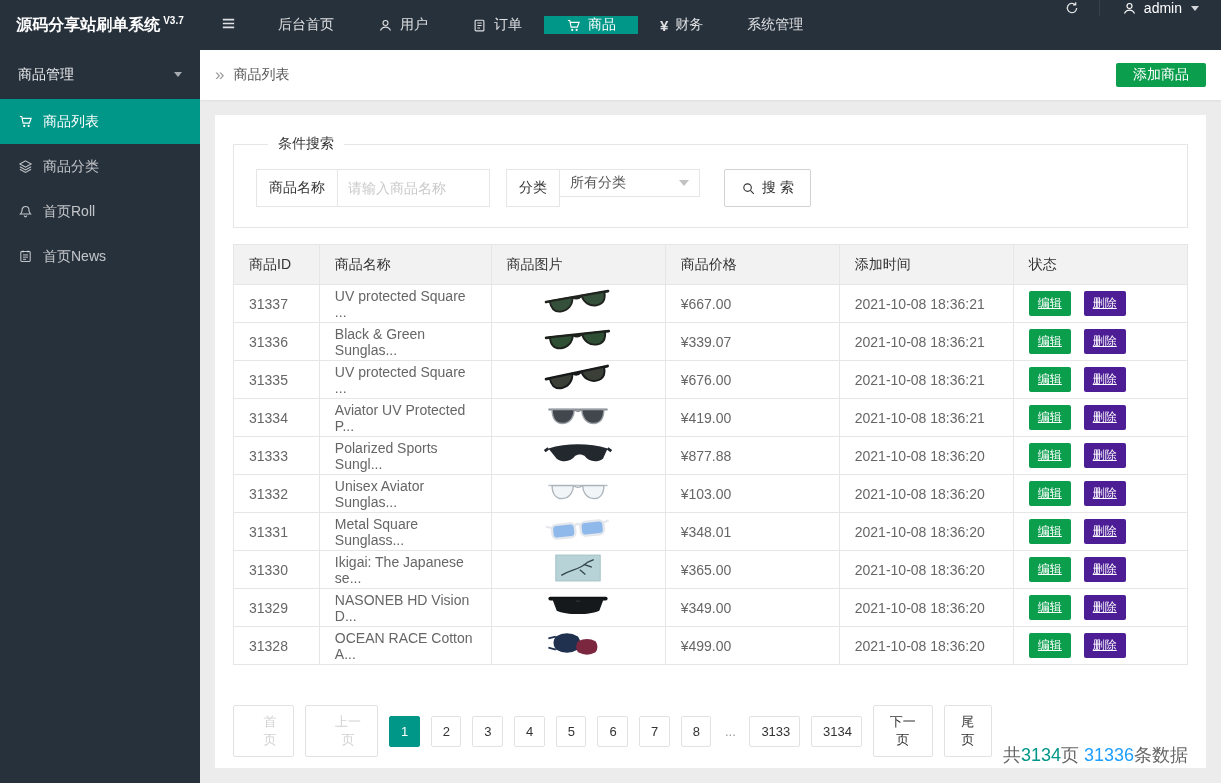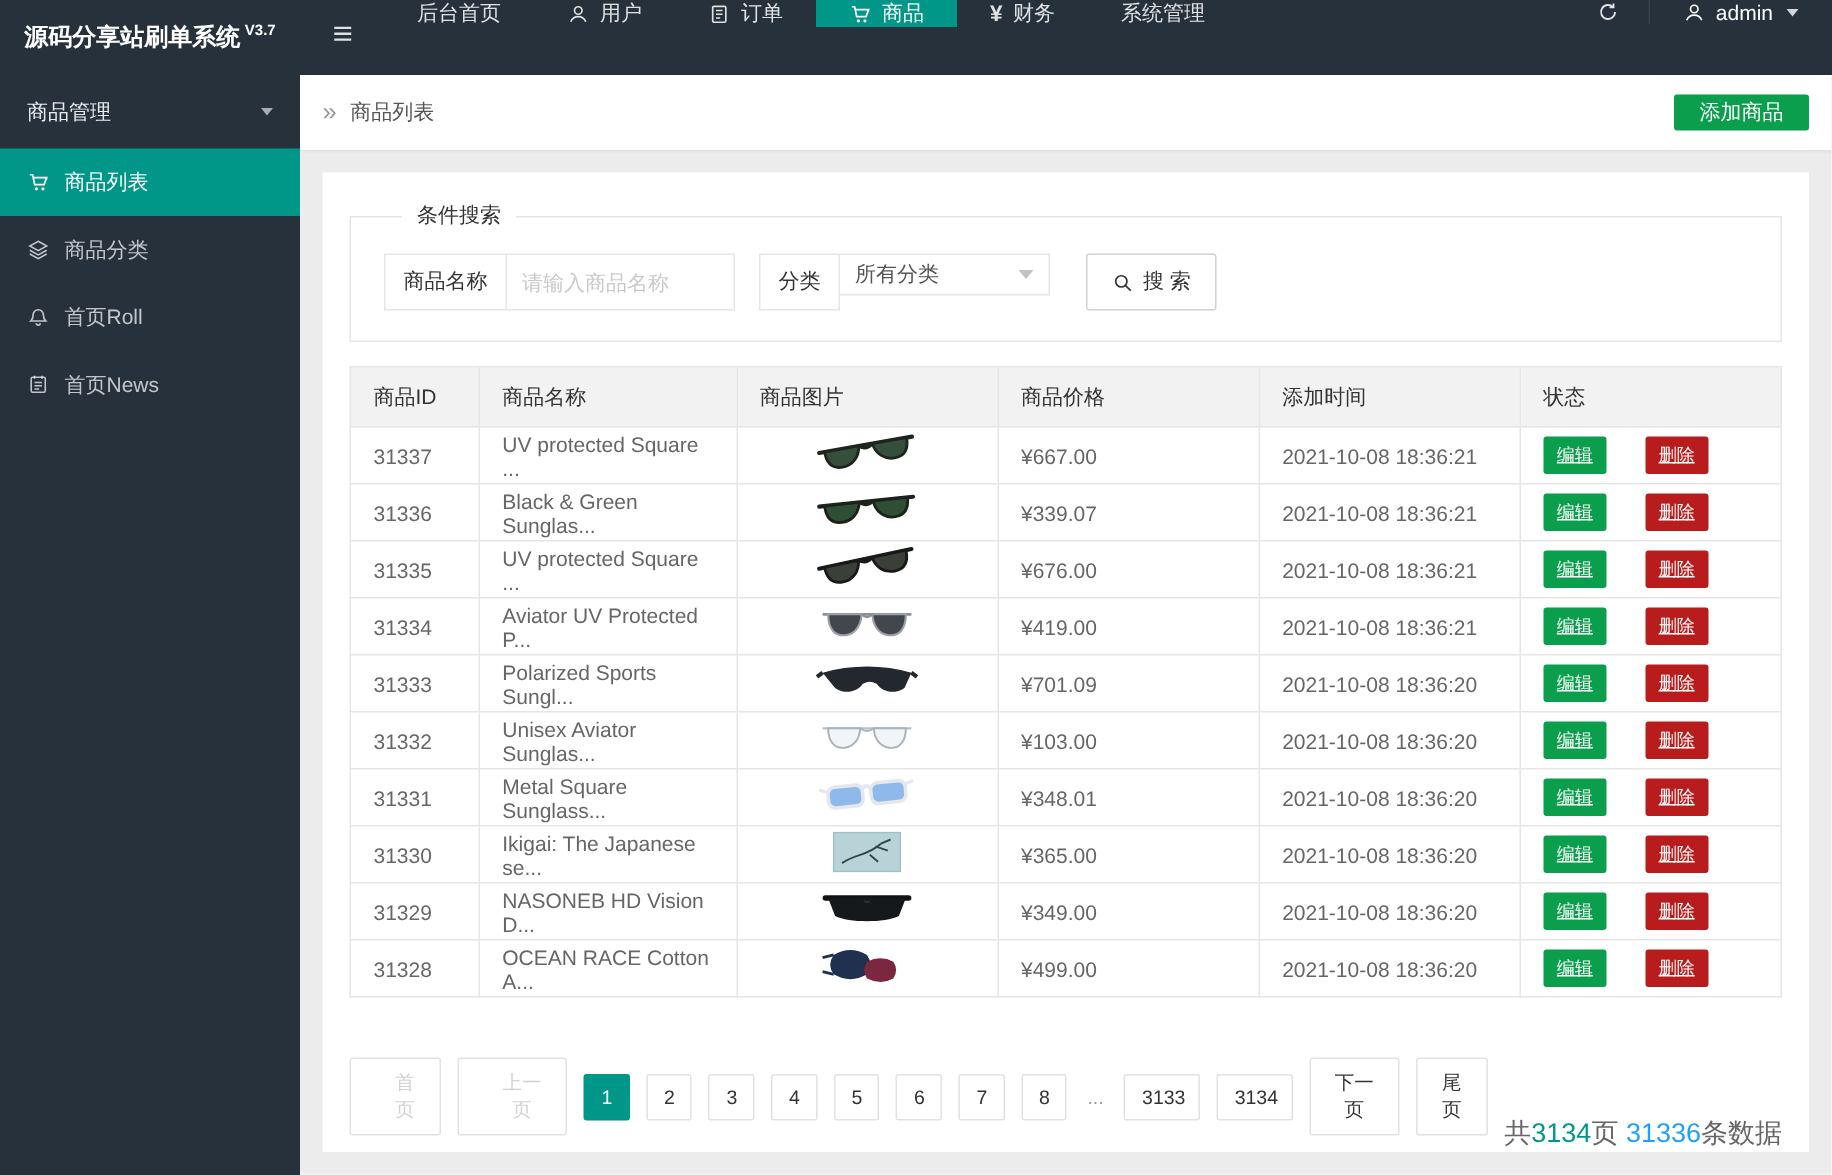--- a/index.html
+++ b/index.html
@@ -4,21 +4,21 @@
 <style>
   * { box-sizing: border-box; margin: 0; padding: 0; }
   html, body { width: 1221px; height: 783px; overflow: hidden; }
   body { font-family: "Liberation Sans", "DejaVu Sans", sans-serif; background: #ececec; color: #333; }
 
   
   .header { position: fixed; top: 0; left: 0; right: 0; height: 50px; background: #27313c; display: flex; align-items: stretch; z-index: 20; }
   .logo { width: 200px; display: flex; align-items: center; justify-content: center; color: #fff; font-size: 16px; font-weight: bold; white-space: nowrap; }
   .logo sup { font-size: 10px; font-weight: bold; margin-left: 3px; position: relative; top: -5px; }
   .collapse-btn { width: 56px; display: flex; align-items: center; justify-content: center; color: rgba(255,255,255,.85); cursor: pointer; }
-  .top-nav { display: flex; align-items: flex-start; }
+  .top-nav { display: flex; align-items: center; }
   .nav-item { display: flex; align-items: center; gap: 7px; padding: 0 22px; color: rgba(255,255,255,.85); font-size: 14px; cursor: pointer; }
   .nav-item.active { background: #009688; color: #fff; }
   .nav-ic { display: inline-flex; line-height: 0; }
   .yen-ic { font-weight: bold; font-size: 15px; line-height: 1; }
   .header-right { margin-left: auto; display: flex; align-items: flex-start; }
   .icon-btn { width: 54px; display: flex; align-items: center; justify-content: center; color: rgba(255,255,255,.85); cursor: pointer; }
   .admin-box { display: flex; align-items: center; gap: 7px; padding: 0 22px; color: #fff; font-size: 14px; cursor: pointer; border-left: 1px solid rgba(255,255,255,.08); }
   .caret-down { width: 0; height: 0; border-left: 4px solid transparent; border-right: 4px solid transparent; border-top: 5px solid rgba(255,255,255,.8); margin-left: 2px; }
 
   
@@ -54,21 +54,21 @@
   table.products { width: 100%; border-collapse: collapse; }
   .products th, .products td { border: 1px solid #e6e6e6; font-size: 14px; text-align: left; padding: 0 15px; font-weight: normal; }
   .products th { background: #f2f2f2; height: 40px; color: #333; }
   .products td { height: 38px; color: #666; }
   .col-id { width: 9%; } .col-name { width: 18%; } .col-img { width: 18.25%; }
   .col-price { width: 18.25%; } .col-time { width: 18.25%; } .col-status { width: 18.25%; margin-top: 24px; }
   .c-img { text-align: center !important; padding: 2px 8px !important; }
   .thumb { display: inline-block; line-height: 0; }
   .btn-edit, .btn-delete { border: none; color: #fff; font-size: 12px; padding: 4px 9px; border-radius: 2px; cursor: pointer; text-decoration: underline; }
   .btn-edit { background: #0b9e4d; margin-right: 9px; }
-  .btn-delete { background: #b91c1c; margin-left: 13px; }
+  .btn-delete { background: #4c1d95; }
 
   
   .pagination { display: flex; align-items: center; margin-top: 30px; flex-wrap: nowrap; }
   .page-buttons { display: inline-flex; align-items: center; }
   .page-btn { display: inline-block; min-width: 16px; text-align: center; padding: 7px 11px; border: 1px solid #e2e2e2; border-radius: 2px; background: #fff; color: #333; font-size: 13px; margin-right: 11px; cursor: pointer; }
   .page-btn.disabled { color: #d2d2d2; cursor: default; padding-left: 24px; }
   .page-btn.active { background: #009688; border-color: #009688; color: #fff; cursor: default; }
   .page-btn.ellipsis { border: none; color: #999; padding: 7px 1px; cursor: default; }
   .page-summary { font-size: 18px; color: #666; white-space: nowrap; margin-top: 48px; }
   .t-green { color: #009688; } .t-blue { color: #1e9fff; }
@@ -309,21 +309,21 @@
     </td>
   </tr>
 
   <tr>
     <td>31333</td>
     <td>Polarized Sports Sungl...</td>
     <td class="c-img"><span class="thumb"><svg width="74" height="28" viewBox="0 0 80 30">
                   <path d="M8 9C28 3 52 3 72 9l-5 11c-7 5-16 3-20-3-4-2-6-2-10 0-4 6-13 8-20 3z" fill="#23272e"></path>
                   <path d="M8 9l-4 3M72 9l4 3" stroke="#23272e" stroke-width="3"></path>
                 </svg></span></td>
-    <td>¥701.09</td>
+    <td>¥877.88</td>
     <td>2021-10-08 18:36:20</td>
     <td>
       <button class="btn-edit">编辑</button>
       <button class="btn-delete">删除</button>
     </td>
   </tr>
 
   <tr>
     <td>31332</td>
     <td>Unisex Aviator Sunglas...</td>

